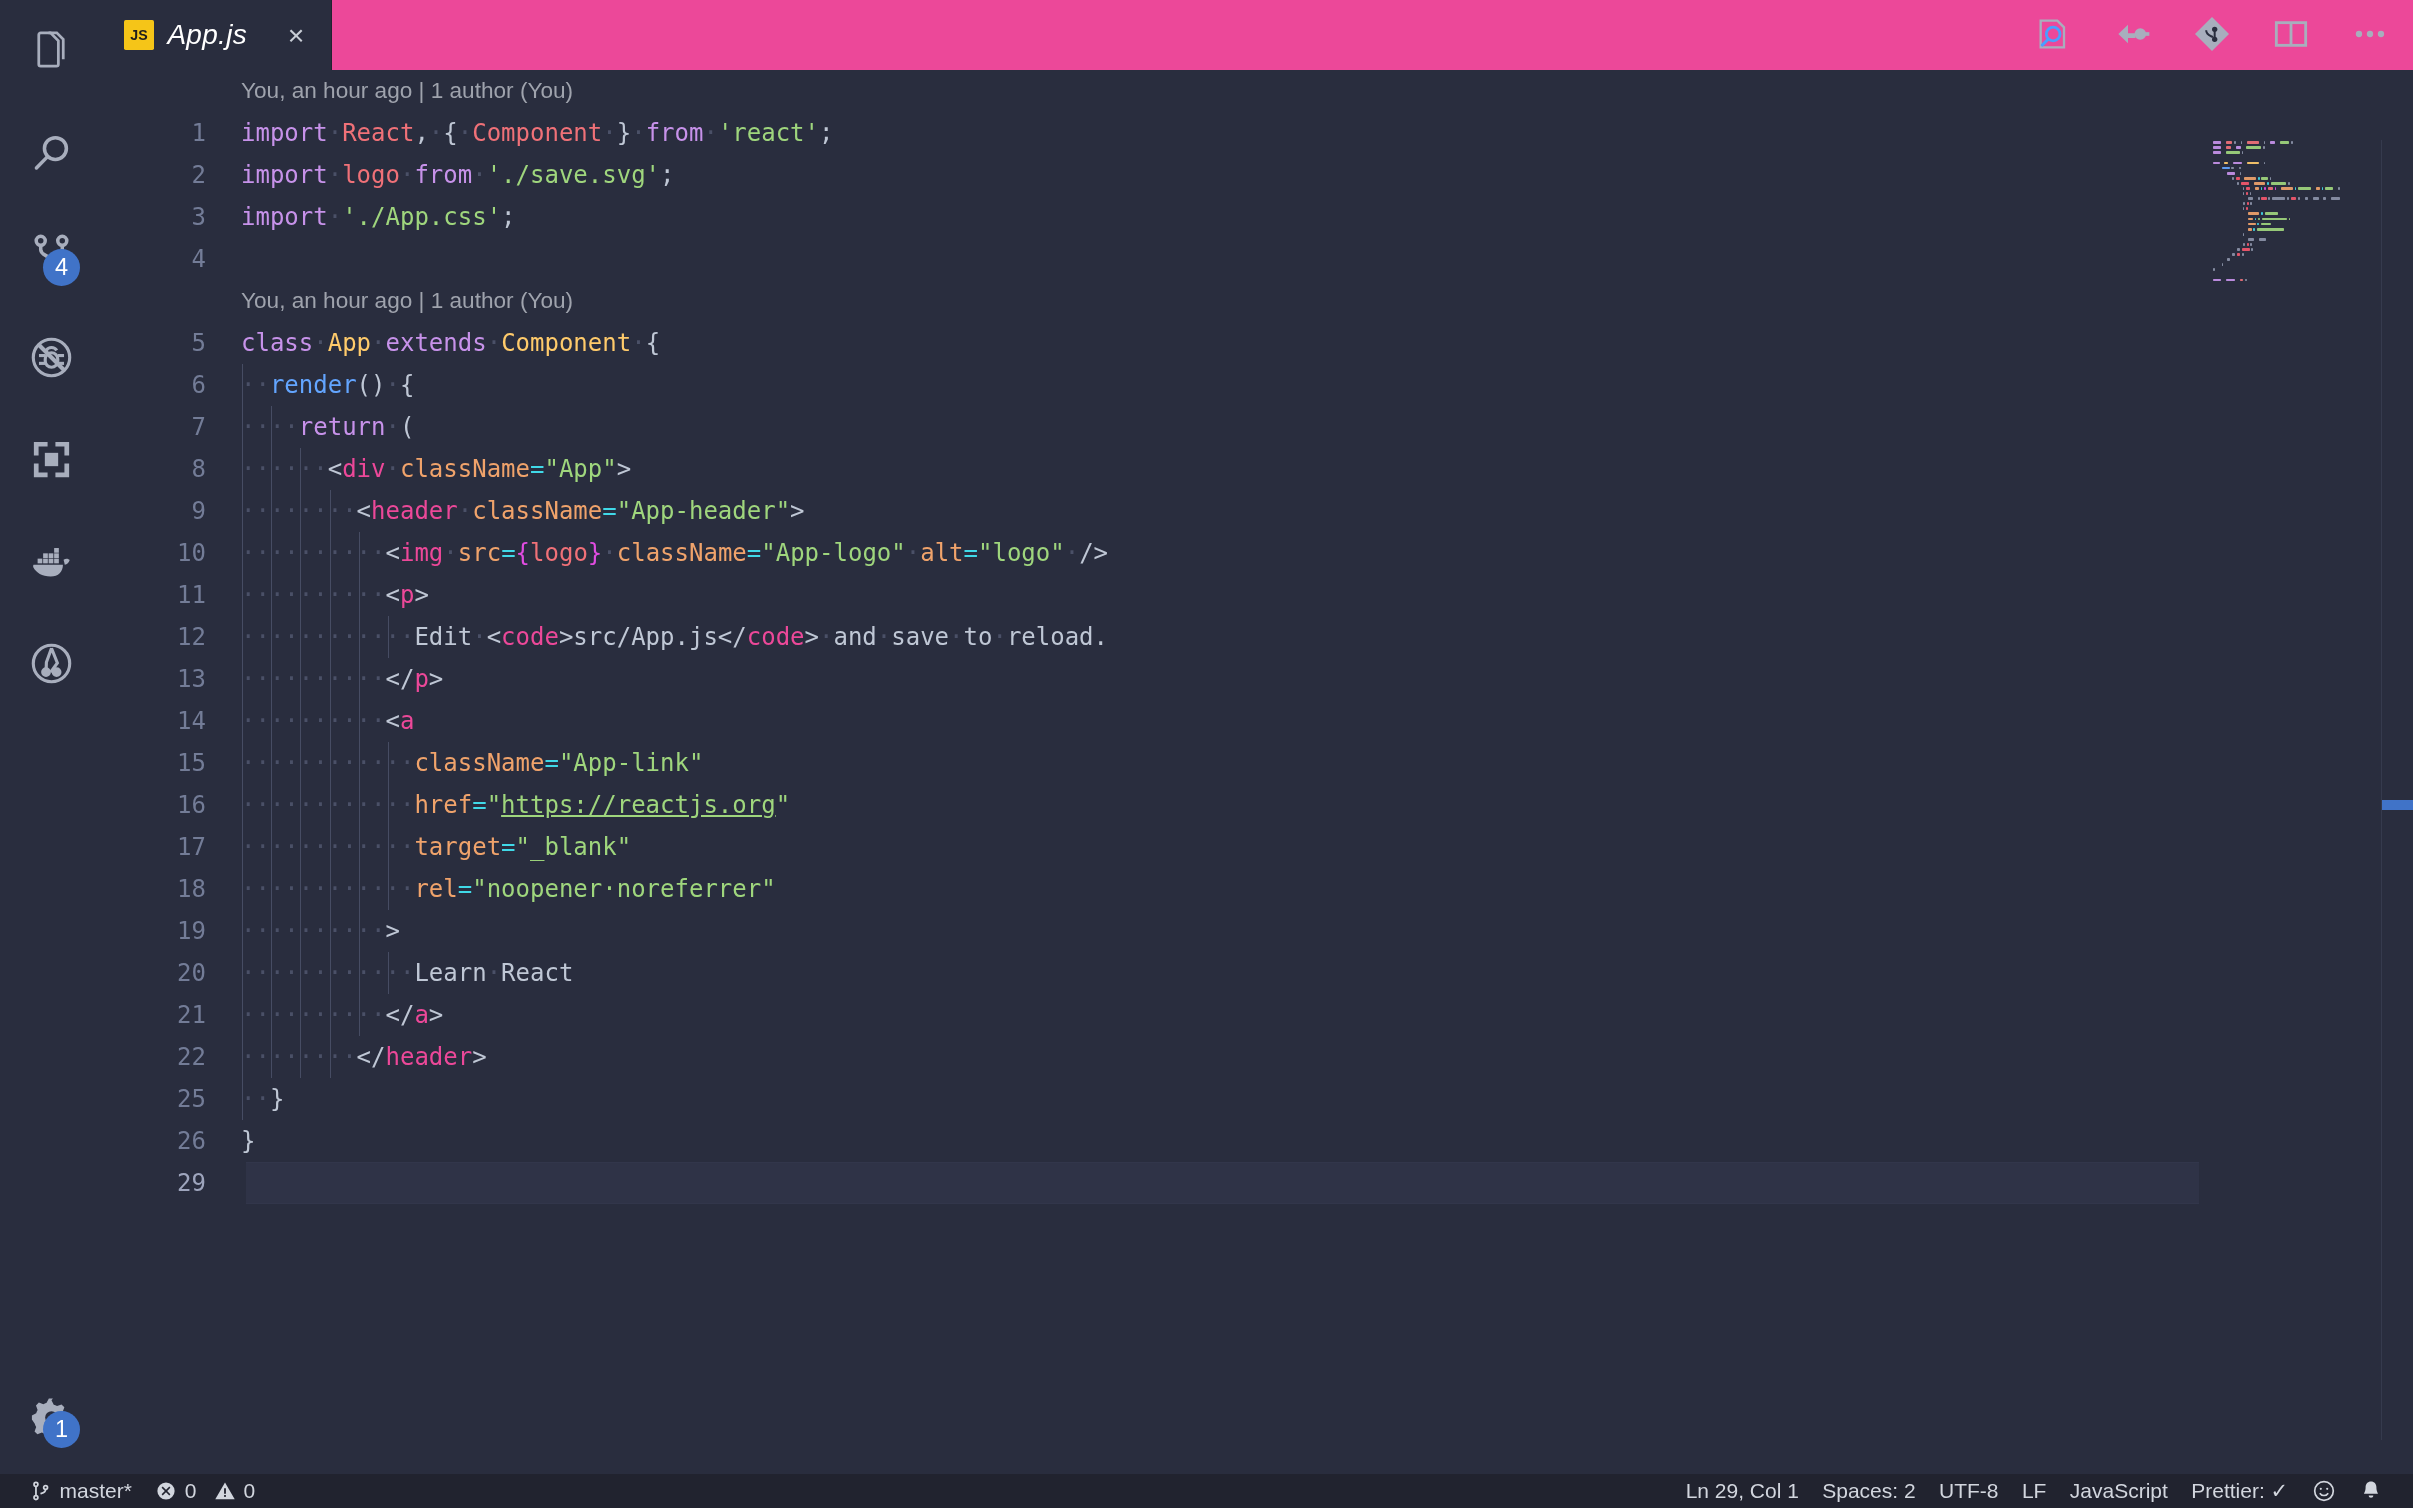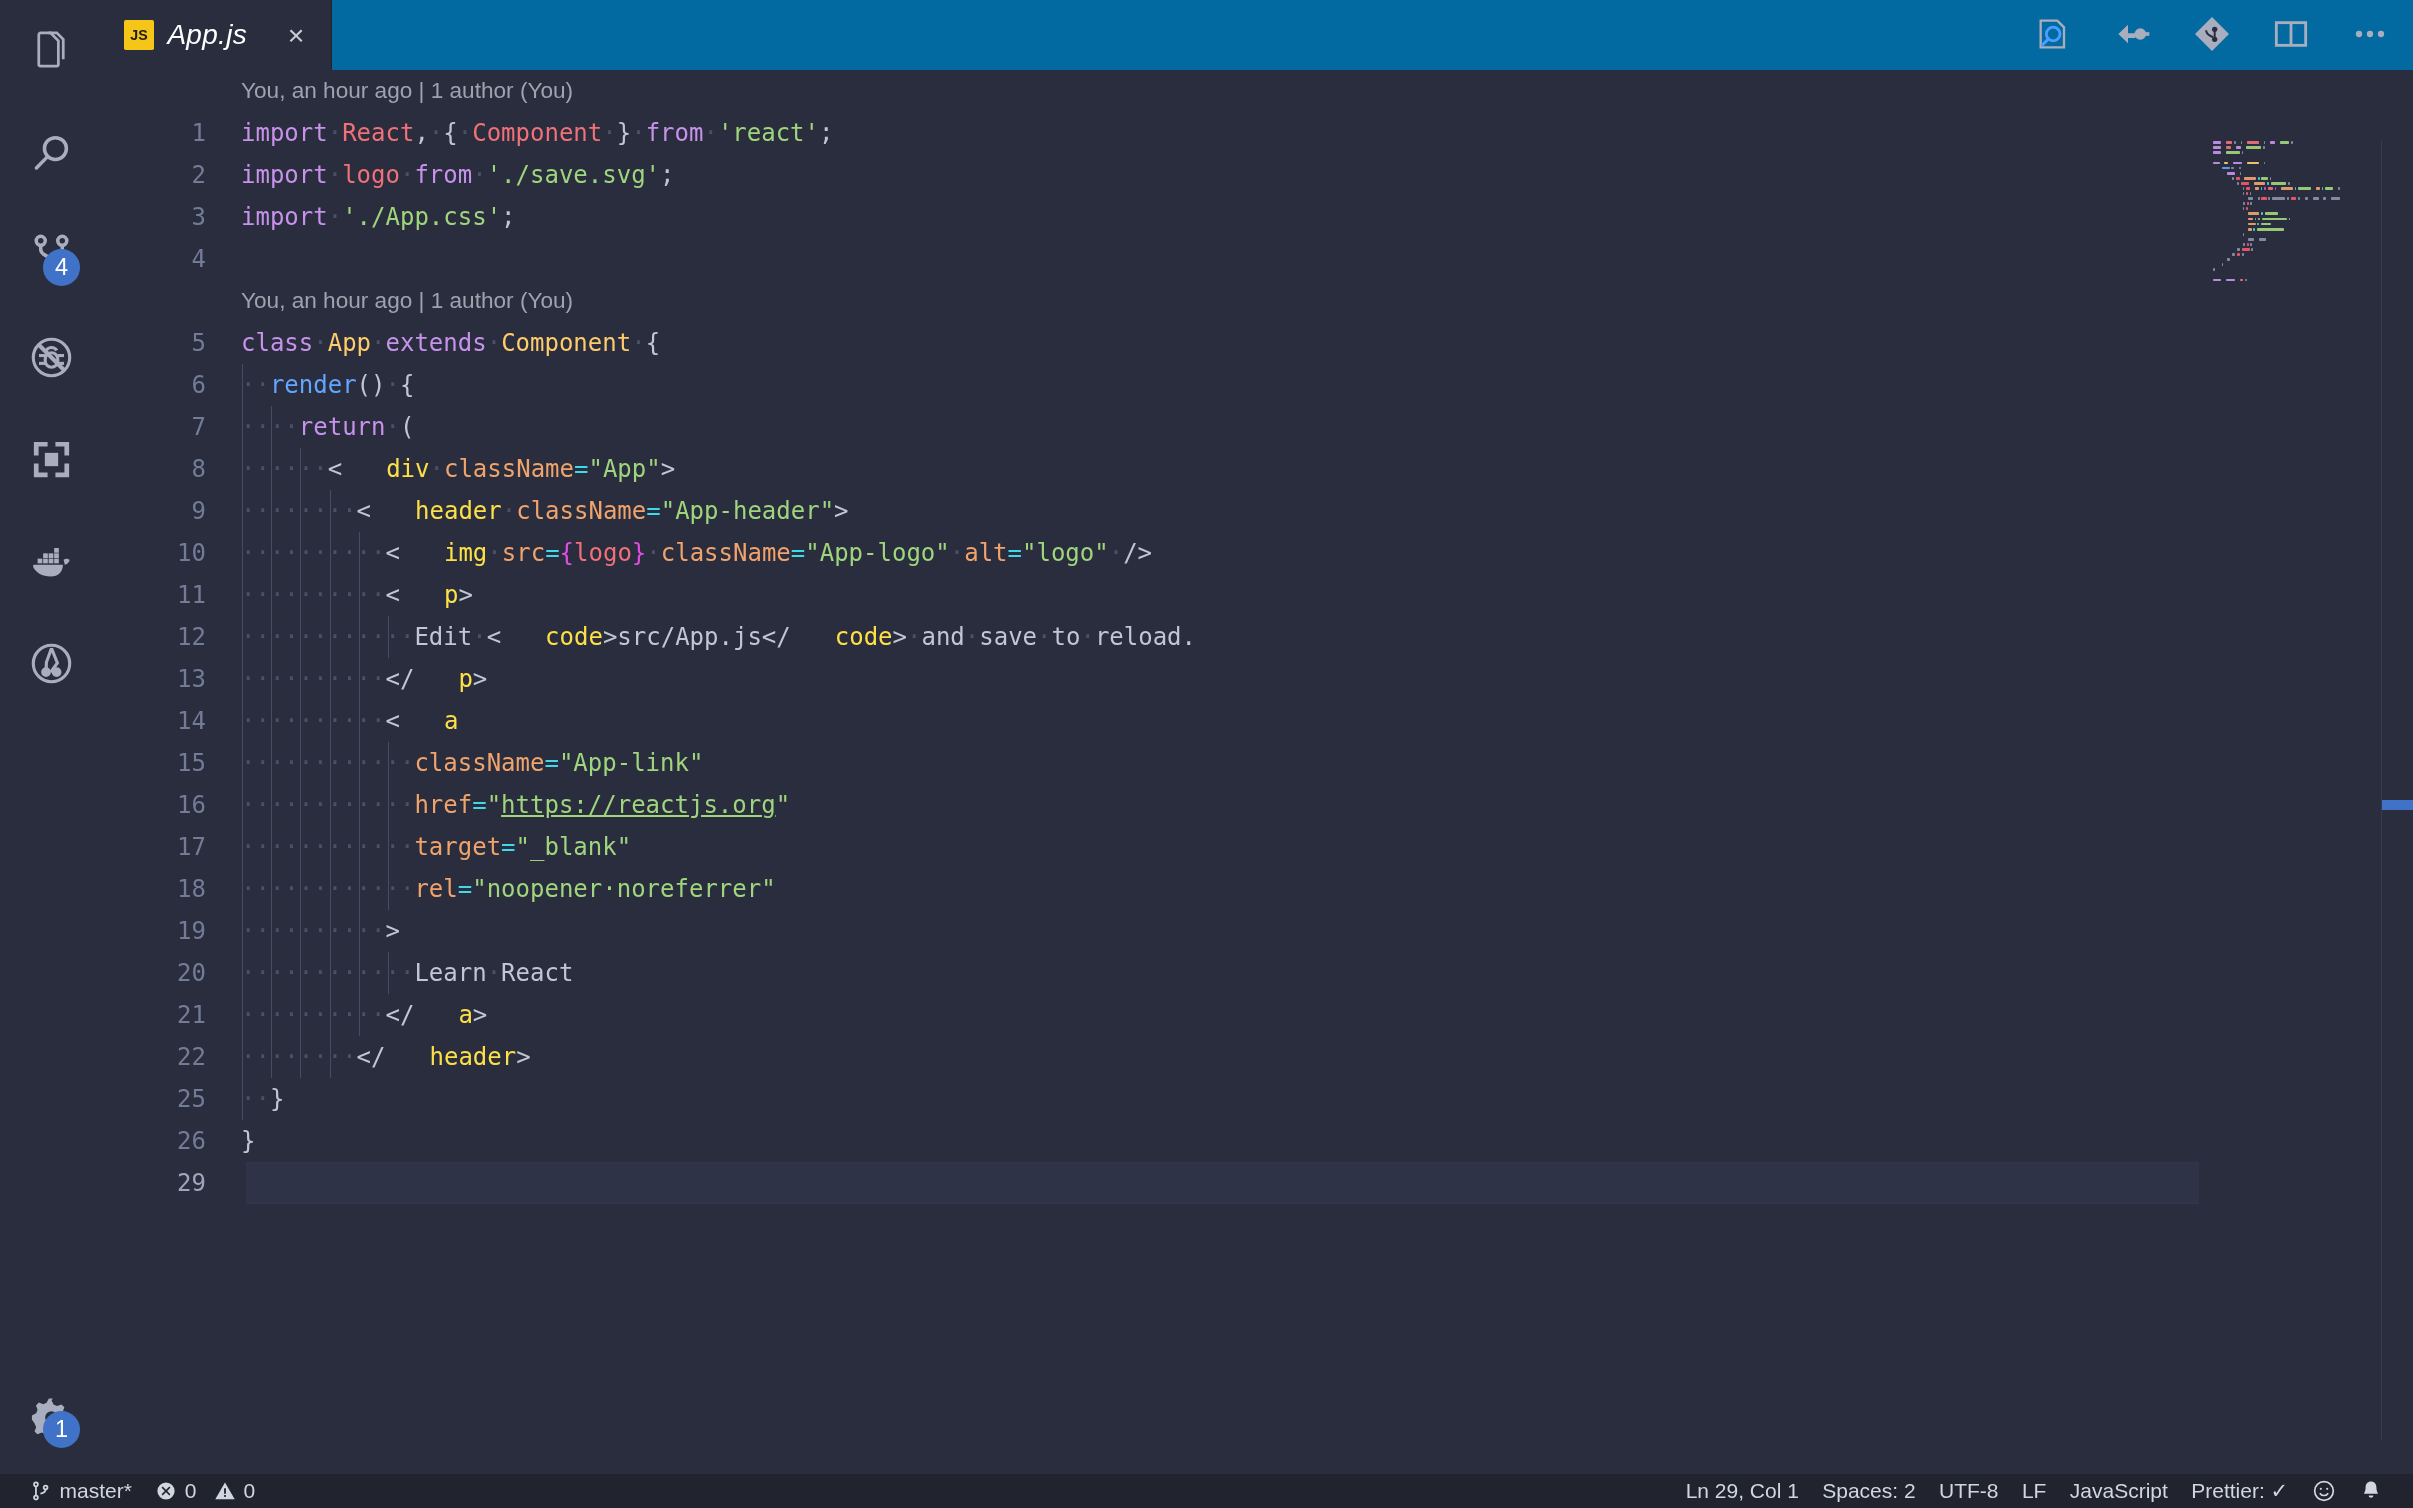--- a/index.html
+++ b/index.html
@@ -29,21 +29,21 @@
     border-radius:18.4px; background:#4073c8;
     color:#ffffff; font-size:23.5px; font-weight:400;
     display:flex; align-items:center; justify-content:center;
     font-family:"Liberation Sans", sans-serif;
   }
   #activity-bottom { position:absolute; left:0; bottom:6.7px; width:102px; }
 
   
   #tabbar {
     position:absolute; left:102px; top:0; right:0; height:70px;
-    background:#0369a1;
+    background:#ec4899;
     display:flex; align-items:flex-start;
   }
   #tab-strip { display:flex; align-items:stretch; }
   .tab {
     display:flex; align-items:center;
     height:70px; padding:0 18.4px 0 22px;
     background:#292d3e;
     border-right:0.8px solid #21232f;
     position:relative; cursor:pointer;
   }
@@ -114,21 +114,21 @@
     font-family:"DejaVu Sans Mono", monospace;
     font-size:24px; color:#bfc7d5; white-space:pre;
   }
   
   .kw   { color:#c792ea; }
   .var  { color:#f07178; }
   .str  { color:#9fd67d; }
   .cls  { color:#ffcb6b; }
   .fn   { color:#63a5ff; }
   .punc { color:#bfc7d5; }
-  .tag  { color:#fde047;margin-left:44px; }
+  .tag  { color:#ec4899; }
   .attr { color:#f0a36b; }
   .op   { color:#40d9e8; }
   .brace{ color:#e14ce1; }
   .txt  { color:#bfc7d5; }
   .link { color:#9fd67d; text-decoration:underline; }
   .ws   { color:#4a5067; }
   .iguide {
     position:absolute; top:0; width:0.8px; height:42px; background:#464c63;
   }
 

